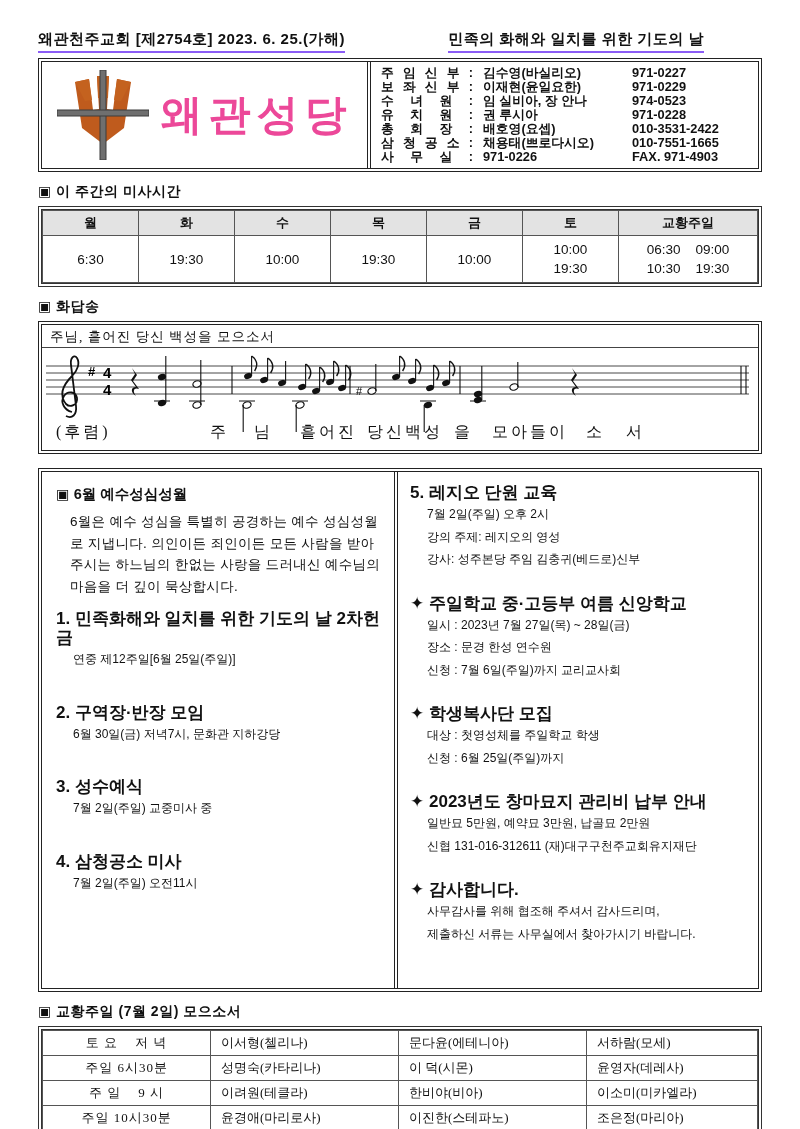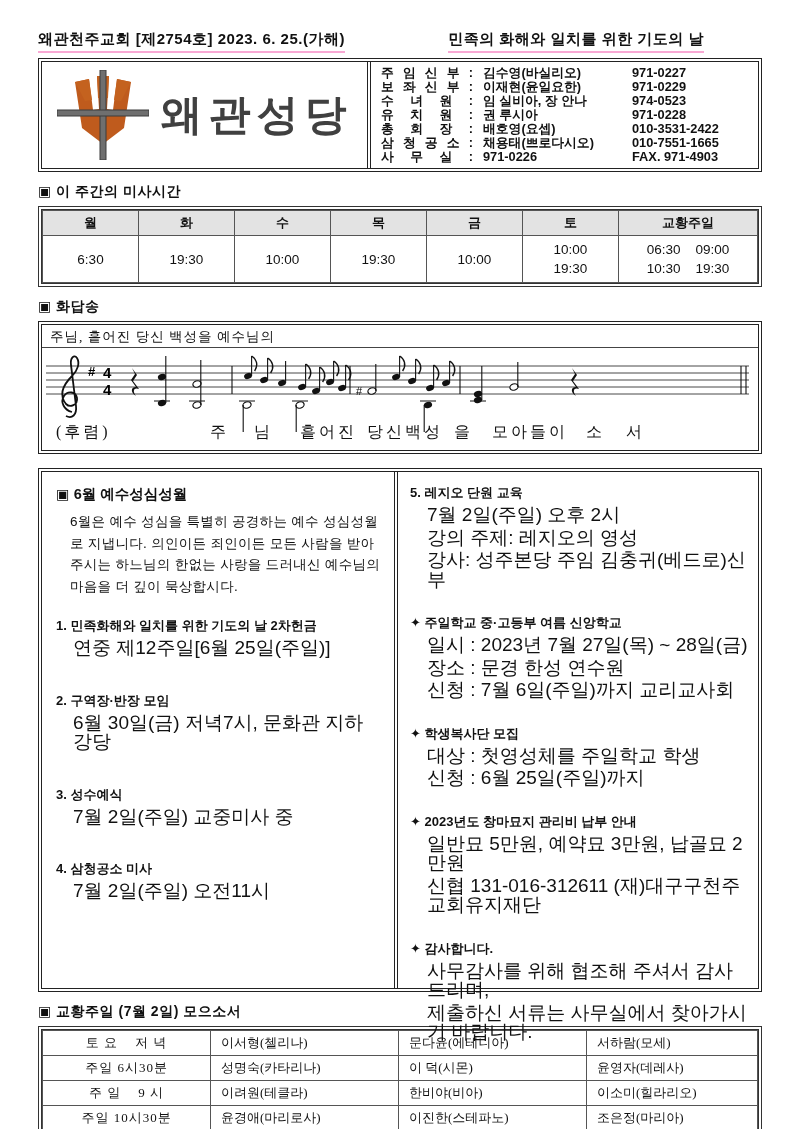--- a/index.html
+++ b/index.html
@@ -6,27 +6,27 @@
   html,body { background:#ffffff; }
   body {
     width:800px; height:1129px;
     font-family:"Liberation Sans","DejaVu Sans",sans-serif;
     color:#111; position:relative; overflow:hidden;
   }
   .page { padding:30px 38px 0 38px; }
 
   
   .top-header { display:flex; justify-content:space-between; align-items:flex-end; font-size:15px; font-weight:bold; }
-  .top-header .mh { border-bottom:2px solid #f9a8d4; padding-bottom:2px; letter-spacing:0.5px; }
+  .top-header .mh { border-bottom:2px solid #8b5cf6; padding-bottom:2px; letter-spacing:0.5px; }
   .top-header .mh-right { margin-right:58px; }
 
   
   .info-box { margin-top:5px; border:4px double #222; display:flex; height:114px; }
   .logo-cell { width:325px; display:flex; align-items:center; justify-content:center; gap:12px; }
-  .logo-text { font-size:42px; font-weight:bold; color:#404040; letter-spacing:6px; font-family:Liberation Mono, monospace; }
+  .logo-text { font-size:42px; font-weight:bold; color:#ec4899; letter-spacing:6px; font-family:Liberation Mono, monospace; }
   .contact-cell { flex:1; border-left:4px double #222; padding:4px 8px 4px 10px; display:flex; flex-direction:column; justify-content:space-around; }
   .c-row { display:flex; font-size:12.8px; font-weight:bold; line-height:14px; }
   .c-label { width:92px; text-align-last:justify; white-space:pre; }
   .c-value { flex:1; padding-left:10px; }
   .c-phone { width:118px; }
 
   
   .section-title { font-size:14px; font-weight:bold; margin:11px 0 5px 0; letter-spacing:0.5px; }
 
   
@@ -47,23 +47,23 @@
            font-size:16px; font-weight:500; letter-spacing:3px; white-space:pre; }
 
   
   .main-box { border:4px double #222; margin-top:14px; display:flex; height:524px; }
   .col-left { width:356px; border-right:4px double #222; padding:13px 12px 0 14px; }
   .col-right { flex:1; padding:11px 10px 0 12px; }
   .ann-sec-title { font-size:14.5px; font-weight:bold; margin-bottom:7px; }
   .ann-sec-body { font-size:13.5px; line-height:21.5px; padding-left:14px; letter-spacing:0.3px; }
   .ann-item { margin-bottom:24px; }
   .col-left .ann-item { margin-bottom:33px; }
-  .col-left .first-gap { margin-top:19px; }
-  .ann-title { font-size:13px; font-weight:bold; line-height:19px; }
-  .ann-line { font-size:19px; line-height:19.5px; padding-left:17px; margin-top:3px; }
+  .col-left .first-gap { margin-top:12px; }
+  .ann-title { font-size:17px; font-weight:bold; line-height:19px; }
+  .ann-line { font-size:12px; line-height:19.5px; padding-left:17px; margin-top:3px; }
 
   
   .lit-table td { height:25px; font-size:13px; font-family:"Liberation Serif","DejaVu Serif",serif; }
   .lit-table td.name { text-align:left; padding-left:10px; }
   .lit-table td.slot { white-space:pre; letter-spacing:1px; }
 
   .note-black { fill:#111; }
   .note-open { fill:#fff; stroke:#111; stroke-width:1.2; }
 </style>
 </head>
@@ -161,21 +161,21 @@
           <div>06:30    09:00</div>
           <div>10:30    19:30</div>
         </td>
       </tr>
     </tbody>
       </table>
   </div>
 
   <div class="section-title">▣ 화답송</div>
   <div class="psalm-box">
-    <div class="psalm-text">주님, 흩어진 당신 백성을 예수님의</div>
+    <div class="psalm-text">주님, 흩어진 당신 백성을 모으소서</div>
     <div class="music">
       <svg width="712" height="102" viewBox="0 0 712 102">
         <g stroke="#333" stroke-width="0.9">
           <line x1="4" y1="18" x2="707" y2="18"></line>
             <line x1="4" y1="25" x2="707" y2="25"></line>
           <line x1="4" y1="32" x2="707" y2="32"></line>
             <line x1="4" y1="39" x2="707" y2="39"></line>
           <line x1="4" y1="46" x2="707" y2="46"></line>
         </g>
         <g stroke="#111" stroke-width="1.1">
@@ -340,21 +340,21 @@
       <tr>
         <td class="slot">주일 6시30분</td>
         <td class="name">성명숙(카타리나)</td>
         <td class="name">이 덕(시몬)</td>
         <td class="name">윤영자(데레사)</td>
       </tr>
       <tr>
         <td class="slot">주 일    9 시</td>
         <td class="name">이려원(테클라)</td>
         <td class="name">한비야(비아)</td>
-        <td class="name">이소미(힐라리오)</td>
+        <td class="name">이소미(미카엘라)</td>
       </tr>
       <tr>
         <td class="slot">주일 10시30분</td>
         <td class="name">윤경애(마리로사)</td>
         <td class="name">이진한(스테파노)</td>
         <td class="name">조은정(마리아)</td>
       </tr>
       <tr>
         <td class="slot">주 일    저 녁</td>
         <td class="name">김수동(힐라리오)</td>

